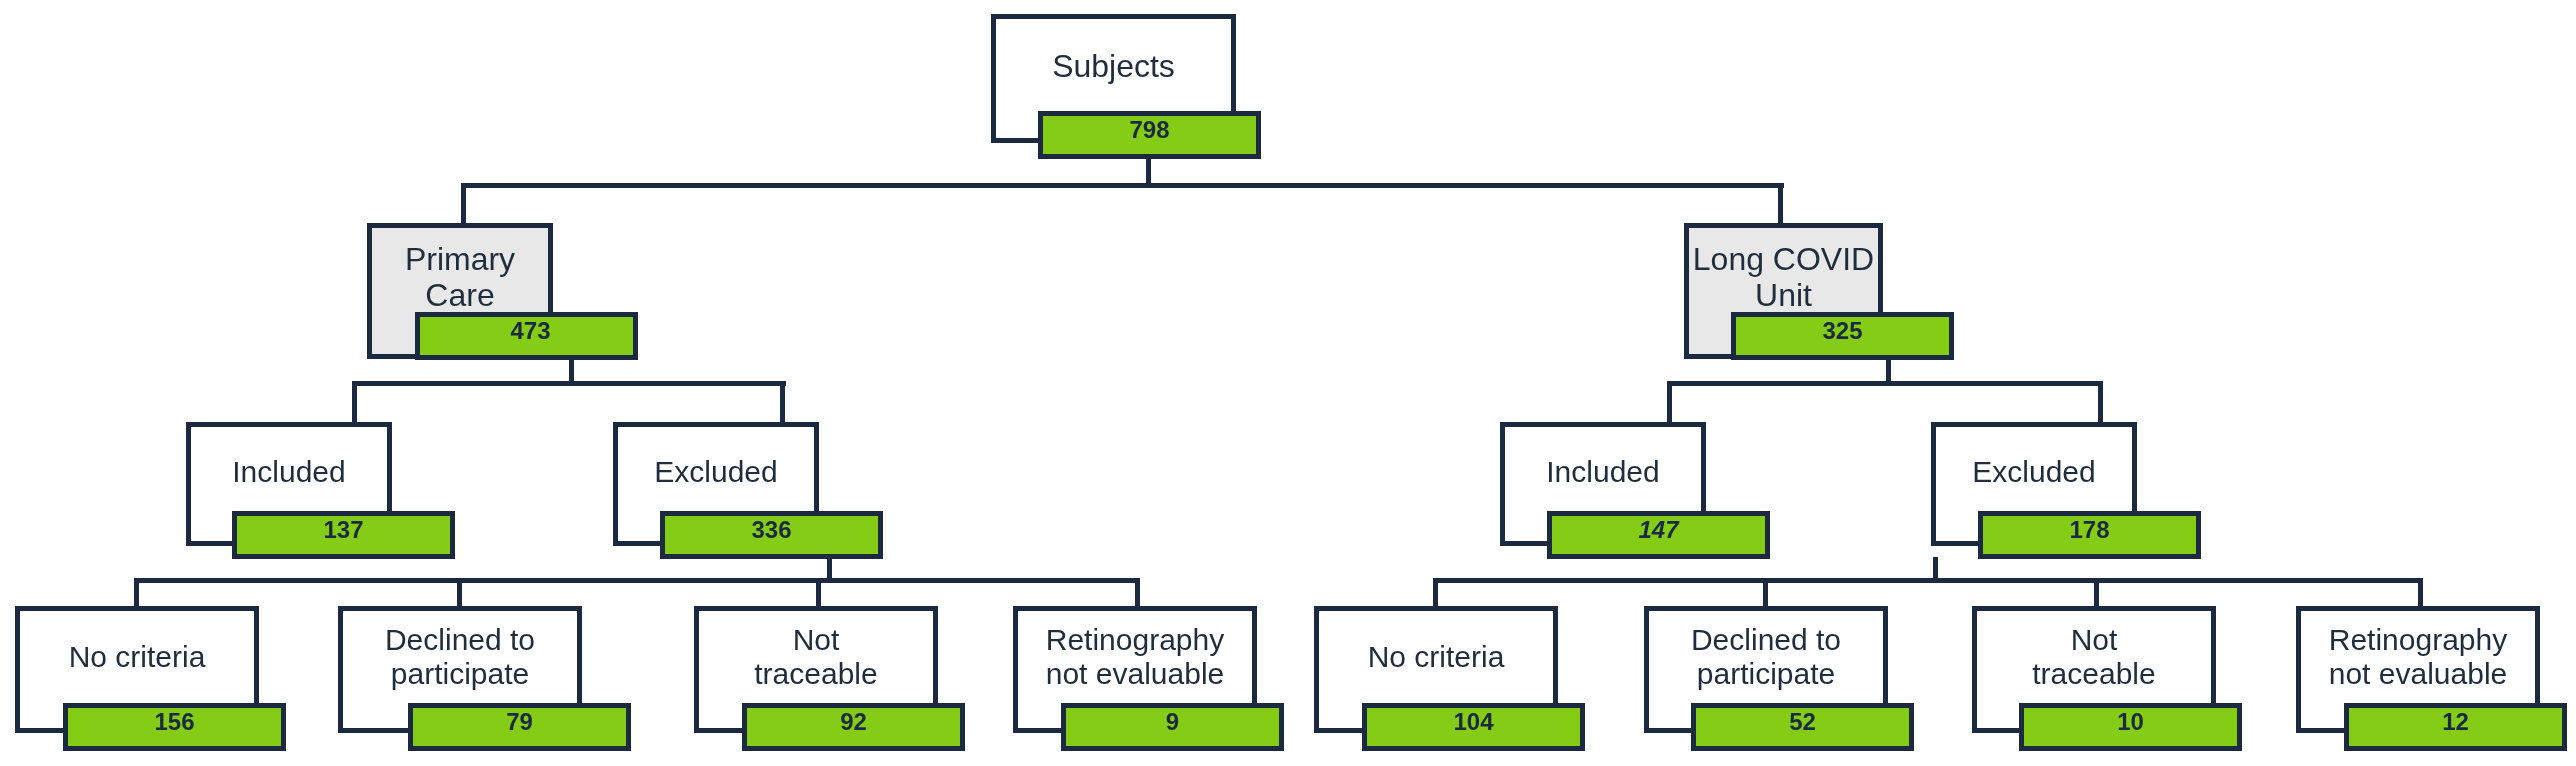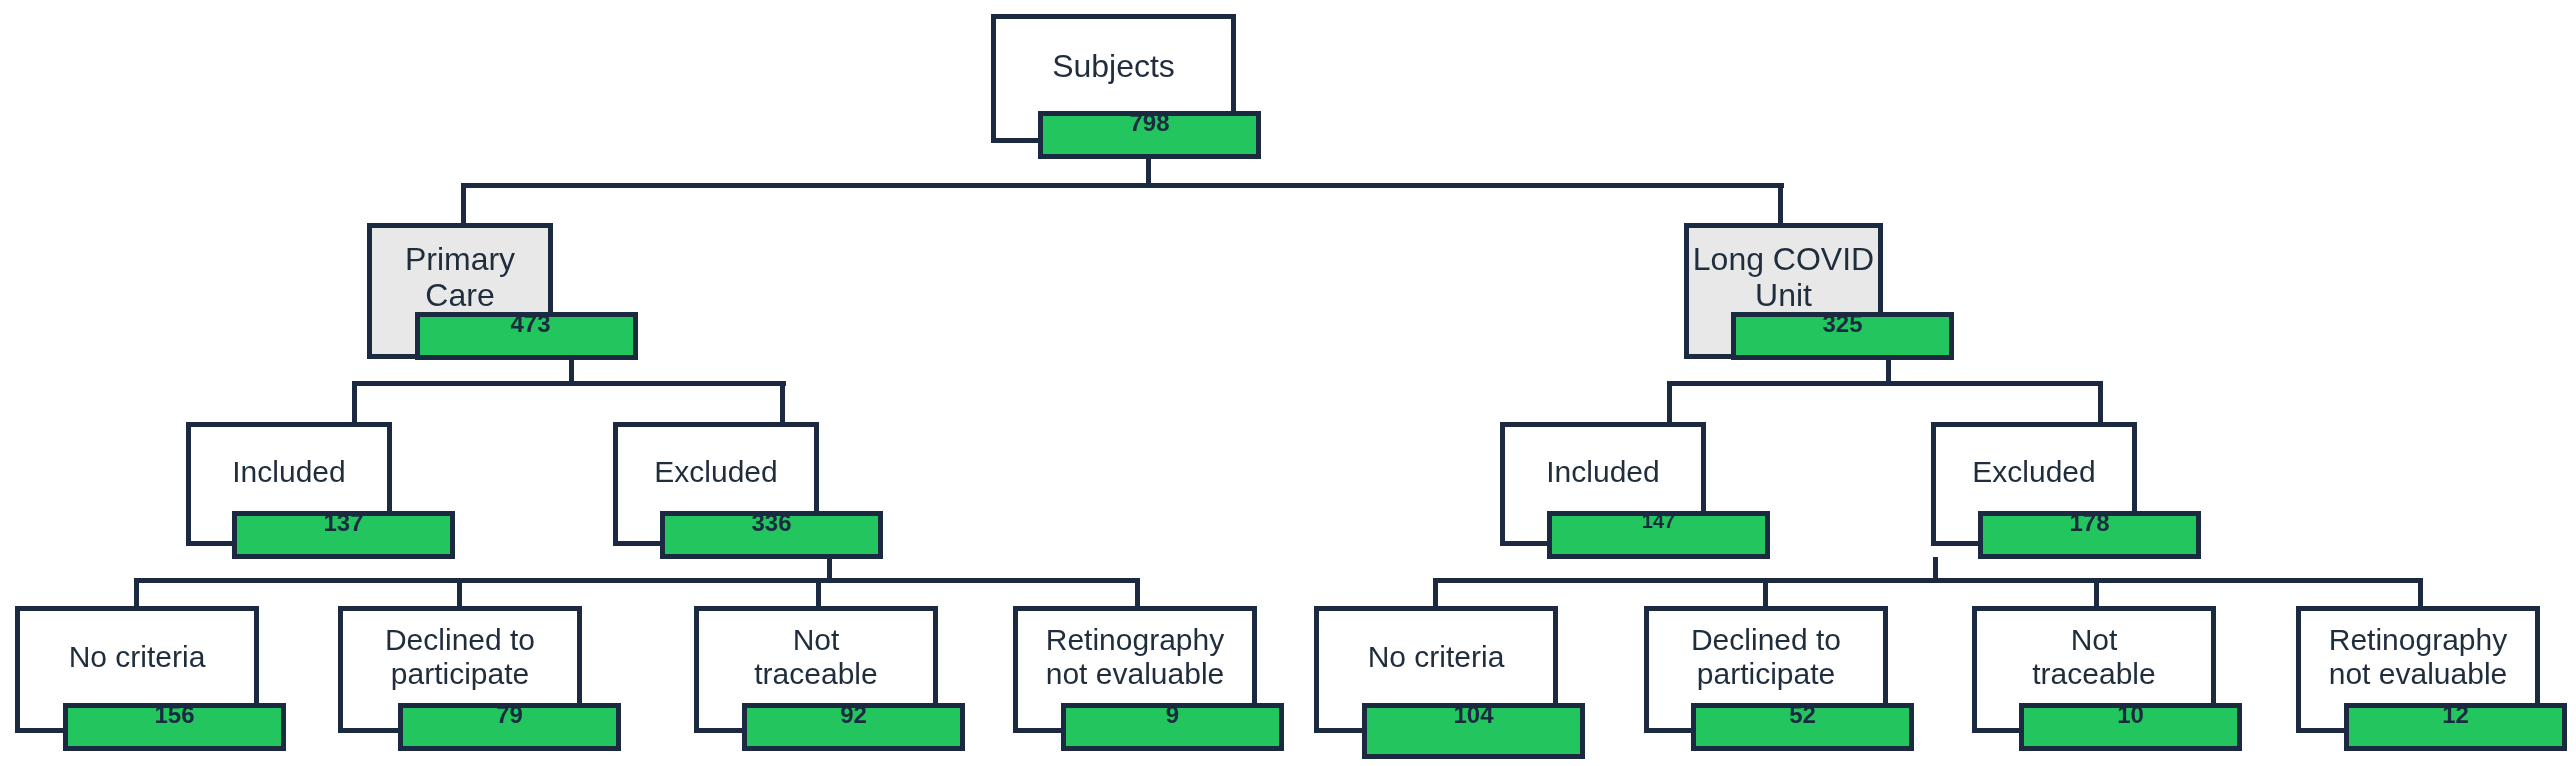--- a/index.html
+++ b/index.html
@@ -21,22 +21,22 @@
   .node.shaded{background:#e8e8e8;}
   .node .label{
      position:absolute;left:0;right:0;top:0;bottom:0;
      display:flex;align-items:center;justify-content:center;
      text-align:center;color:#1f2d3d;line-height:1.12;
      padding:0 3.6px;box-sizing:border-box;
      white-space:pre-line;
   }
   
   .chip{position:absolute;box-sizing:border-box;
-        border:5.4px solid #1b2a41;background:#22c55e;
-        display:flex;justify-content:center;}
+        border:5.4px solid #1b2a41;background:#84cc16;
+        display:flex;align-items:center;justify-content:center;}
   .chip span{font-weight:bold;color:#1b2a41;line-height:1;}
 </style>
 </head>
 <body>
 
 <div id="stage">
 
   <div class="vline" style="left:1146px;top:157px;height:28px;"></div>
   <div class="hline" style="left:461px;top:183px;width:1323px;"></div>
   <div class="vline" style="left:461px;top:183px;height:41px;"></div>
@@ -99,42 +99,42 @@
     <div class="label" style="font-size:30px;padding-bottom:24px;">Excluded</div>
   </div>
   <div class="chip" style="left:660px;top:511px;width:223px;height:48px;">
     <span style="font-size:24px;position:relative;top:-4.8px;">336</span>
   </div>
 
   <div class="node" style="left:1500px;top:422px;width:206px;height:124px;">
     <div class="label" style="font-size:30px;padding-bottom:24px;">Included</div>
   </div>
   <div class="chip" style="left:1547px;top:511px;width:223px;height:48px;">
-    <span style="font-size:20px;position:relative;top:-4.8px;">147</span>
+    <span style="font-size:24px;position:relative;top:-4.8px;font-style:italic;">147</span>
   </div>
 
   <div class="node" style="left:1931px;top:422px;width:206px;height:124px;">
     <div class="label" style="font-size:30px;padding-bottom:24px;">Excluded</div>
   </div>
   <div class="chip" style="left:1978px;top:511px;width:223px;height:48px;">
     <span style="font-size:24px;position:relative;top:-4.8px;">178</span>
   </div>
 
   <div class="node" style="left:15px;top:606px;width:244px;height:127px;">
     <div class="label" style="font-size:30px;padding-bottom:25px;">No criteria</div>
   </div>
   <div class="chip" style="left:63px;top:703px;width:223px;height:48px;">
     <span style="font-size:24px;position:relative;top:-4.8px;">156</span>
   </div>
 
   <div class="node" style="left:338px;top:606px;width:244px;height:127px;">
     <div class="label" style="font-size:30px;padding-bottom:25px;">Declined to
 participate</div>
   </div>
-  <div class="chip" style="left:398px;top:703px;width:223px;height:48px;">
+  <div class="chip" style="left:408px;top:703px;width:223px;height:48px;">
     <span style="font-size:24px;position:relative;top:-4.8px;">79</span>
   </div>
 
   <div class="node" style="left:694px;top:606px;width:244px;height:127px;">
     <div class="label" style="font-size:30px;padding-bottom:25px;">Not
 traceable</div>
   </div>
   <div class="chip" style="left:742px;top:703px;width:223px;height:48px;">
     <span style="font-size:24px;position:relative;top:-4.8px;">92</span>
   </div>
@@ -143,21 +143,21 @@
     <div class="label" style="font-size:30px;padding-bottom:25px;">Retinography
 not evaluable</div>
   </div>
   <div class="chip" style="left:1061px;top:703px;width:223px;height:48px;">
     <span style="font-size:24px;position:relative;top:-4.8px;">9</span>
   </div>
 
   <div class="node" style="left:1314px;top:606px;width:244px;height:127px;">
     <div class="label" style="font-size:30px;padding-bottom:25px;">No criteria</div>
   </div>
-  <div class="chip" style="left:1362px;top:703px;width:223px;height:56px;">
+  <div class="chip" style="left:1362px;top:703px;width:223px;height:48px;">
     <span style="font-size:24px;position:relative;top:-4.8px;">104</span>
   </div>
 
   <div class="node" style="left:1644px;top:606px;width:244px;height:127px;">
     <div class="label" style="font-size:30px;padding-bottom:25px;">Declined to
 participate</div>
   </div>
   <div class="chip" style="left:1691px;top:703px;width:223px;height:48px;">
     <span style="font-size:24px;position:relative;top:-4.8px;">52</span>
   </div>

